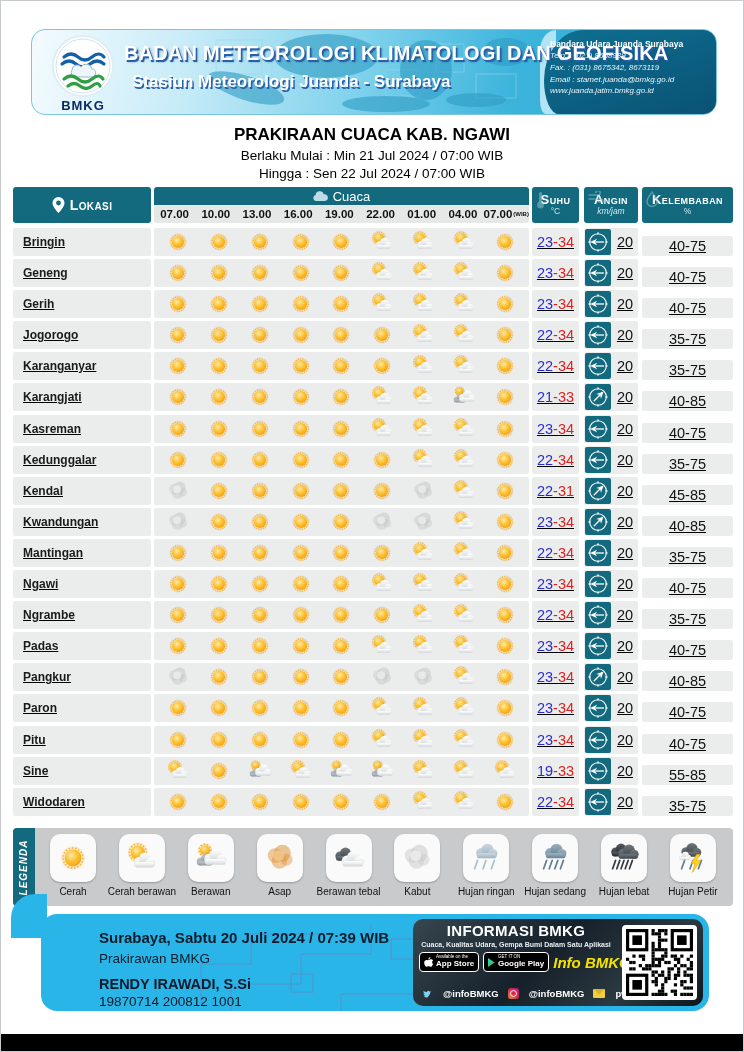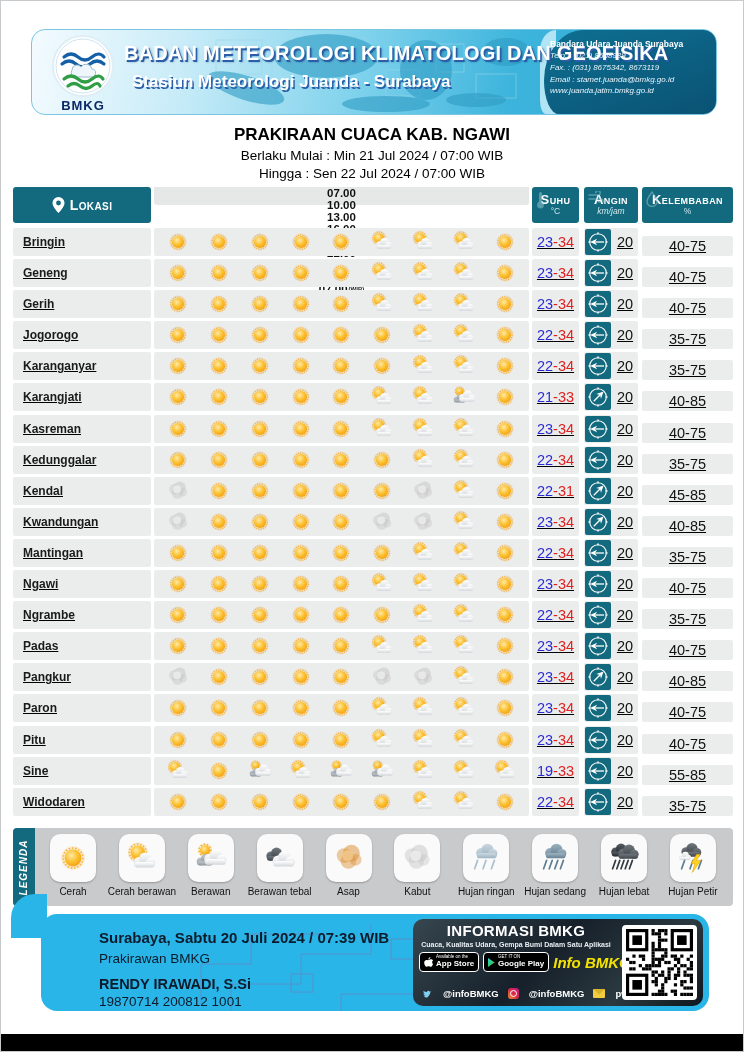--- a/index.html
+++ b/index.html
@@ -37,21 +37,21 @@
   .thead{position:absolute;left:12px;top:186px;width:720px;height:36px;display:flex;}
   .col-loc{width:138px;margin-right:3px;}
   .col-wx{width:375px;margin-right:3px;}
   .col-temp{width:47px;margin-right:5px;}
   .col-wind{width:54px;margin-right:4px;}
   .col-hum{width:91px;}
   .hcell{background:#136a7e;color:#fff;border-radius:3px;position:relative;box-sizing:border-box;}
   .hcell .big{font-variant:small-caps;font-weight:bold;letter-spacing:.4px;}
   .hc-loc{display:flex;align-items:center;justify-content:center;gap:5px;font-size:14px;}
   .hc-wx-top{height:18px;background:#136a7e;border-radius:3px 3px 0 0;display:flex;align-items:center;justify-content:center;gap:5px;font-size:13px;color:#fff;}
-  .hc-wx-times{height:18px;background:#e6e7e7;border-radius:0 0 3px 3px;display:flex;color:#111;flex-direction:column;}
+  .hc-wx-times{height:18px;background:#e6e7e7;border-radius:0 0 3px 3px;display:flex;color:#111;}
   .timeslot{flex:1;display:flex;align-items:center;justify-content:center;font-size:11.5px;font-weight:bold;}
   .timesuffix{font-size:6px;margin-left:1px;}
   .hc-two{display:flex;flex-direction:column;align-items:center;justify-content:center;line-height:1.1;}
   .hc-two .big{font-size:13px;}
   .hc-two .unit{font-size:8.5px;color:#cfe6ec;}
   .hc-two .unit-i{font-style:italic;}
   .hicon{position:absolute;left:4px;top:4px;opacity:.55;}
 
   .rows{position:absolute;left:12px;top:227px;width:720px;}
   .row{display:flex;height:28px;margin-bottom:3.1px;text-decoration:underline;}
@@ -204,20 +204,26 @@
 
   <div class="thead">
     <div class="hcell col-loc hc-loc">
       <svg width="13" height="16" viewBox="0 0 13 16">
         <path d="M6.5 0 a6 6 0 0 1 6 6 c0 4.2 -6 10 -6 10 S.5 10.2 .5 6 a6 6 0 0 1 6 -6z" fill="#fff"></path>
         <circle cx="6.5" cy="6" r="2.4" fill="#136a7e"></circle>
       </svg>
       <span class="big">Lokasi</span>
     </div>
     <div class="col-wx">
+      <div class="hc-wx-top">
+        <svg width="15" height="11" viewBox="0 0 15 11">
+          <path d="M3 10 a3 3 0 0 1 -.4 -5.9 a4.2 4.2 0 0 1 8.2 -.8 a3.3 3.3 0 0 1 1.2 6.7z" fill="#bcdde6"></path>
+        </svg>
+        <span class="big">Cuaca</span>
+      </div>
       <div class="hc-wx-times" id="times-row">
           <span class="timeslot">07.00</span>
           <span class="timeslot">10.00</span>
           <span class="timeslot">13.00</span>
           <span class="timeslot">16.00</span>
           <span class="timeslot">19.00</span>
           <span class="timeslot">22.00</span>
           <span class="timeslot">01.00</span>
           <span class="timeslot">04.00</span>
           <span class="timeslot">07.00<span class="timesuffix">(WIB)</span></span>
@@ -2835,50 +2841,50 @@
                 <rect x="-9.5" y="0.5" width="20.5" height="5.5" rx="2.75"></rect>
               </g>
             </svg>
           </div>
     <div class="legend-label">Berawan</div>
   </div>
 
   <div class="legend-item">
     <div class="legend-tile">
             <svg width="36" height="36" viewBox="0 0 30 30">
-              <g transform="translate(11 13) scale(0.72)" fill="url(#g-cd)" opacity="1">
-                <circle cx="-5" cy="0.5" r="5.2"></circle>
-                <circle cx="1.5" cy="-3" r="6.3"></circle>
-                <circle cx="7" cy="1" r="4.8"></circle>
-                <rect x="-9.5" y="0.5" width="20.5" height="5.5" rx="2.75"></rect>
-              </g>
-              <g transform="translate(17.5 17) scale(0.85)" fill="url(#g-cw)" opacity="1">
-                <circle cx="-5" cy="0.5" r="5.2"></circle>
-                <circle cx="1.5" cy="-3" r="6.3"></circle>
-                <circle cx="7" cy="1" r="4.8"></circle>
-                <rect x="-9.5" y="0.5" width="20.5" height="5.5" rx="2.75"></rect>
-              </g>
-            </svg>
-          </div>
-    <div class="legend-label">Berawan tebal</div>
-  </div>
-
-  <div class="legend-item">
-    <div class="legend-tile">
-            <svg width="36" height="36" viewBox="0 0 30 30">
               <g>
                 <circle cx="11" cy="13" r="6.2" fill="#dd9640" opacity=".5"></circle>
                 <circle cx="17" cy="11" r="7" fill="#dd9640" opacity=".55"></circle>
                 <circle cx="14.5" cy="17.5" r="6.5" fill="#dd9640" opacity=".5"></circle>
                 <circle cx="20.5" cy="16.5" r="5" fill="#dd9640" opacity=".45"></circle>
                 <circle cx="14" cy="13" r="4.5" fill="#f3c98e" opacity=".8"></circle>
               </g>
             </svg>
           </div>
     <div class="legend-label">Asap</div>
+  </div>
+
+  <div class="legend-item">
+    <div class="legend-tile">
+            <svg width="36" height="36" viewBox="0 0 30 30">
+              <g transform="translate(11 13) scale(0.72)" fill="url(#g-cd)" opacity="1">
+                <circle cx="-5" cy="0.5" r="5.2"></circle>
+                <circle cx="1.5" cy="-3" r="6.3"></circle>
+                <circle cx="7" cy="1" r="4.8"></circle>
+                <rect x="-9.5" y="0.5" width="20.5" height="5.5" rx="2.75"></rect>
+              </g>
+              <g transform="translate(17.5 17) scale(0.85)" fill="url(#g-cw)" opacity="1">
+                <circle cx="-5" cy="0.5" r="5.2"></circle>
+                <circle cx="1.5" cy="-3" r="6.3"></circle>
+                <circle cx="7" cy="1" r="4.8"></circle>
+                <rect x="-9.5" y="0.5" width="20.5" height="5.5" rx="2.75"></rect>
+              </g>
+            </svg>
+          </div>
+    <div class="legend-label">Berawan tebal</div>
   </div>
 
   <div class="legend-item">
     <div class="legend-tile">
             <svg width="36" height="36" viewBox="0 0 30 30">
               <g>
                 <circle cx="11" cy="13" r="6.2" fill="#c9c9c9" opacity=".5"></circle>
                 <circle cx="17" cy="11" r="7" fill="#c9c9c9" opacity=".55"></circle>
                 <circle cx="14.5" cy="17.5" r="6.5" fill="#c9c9c9" opacity=".5"></circle>
                 <circle cx="20.5" cy="16.5" r="5" fill="#c9c9c9" opacity=".45"></circle>

